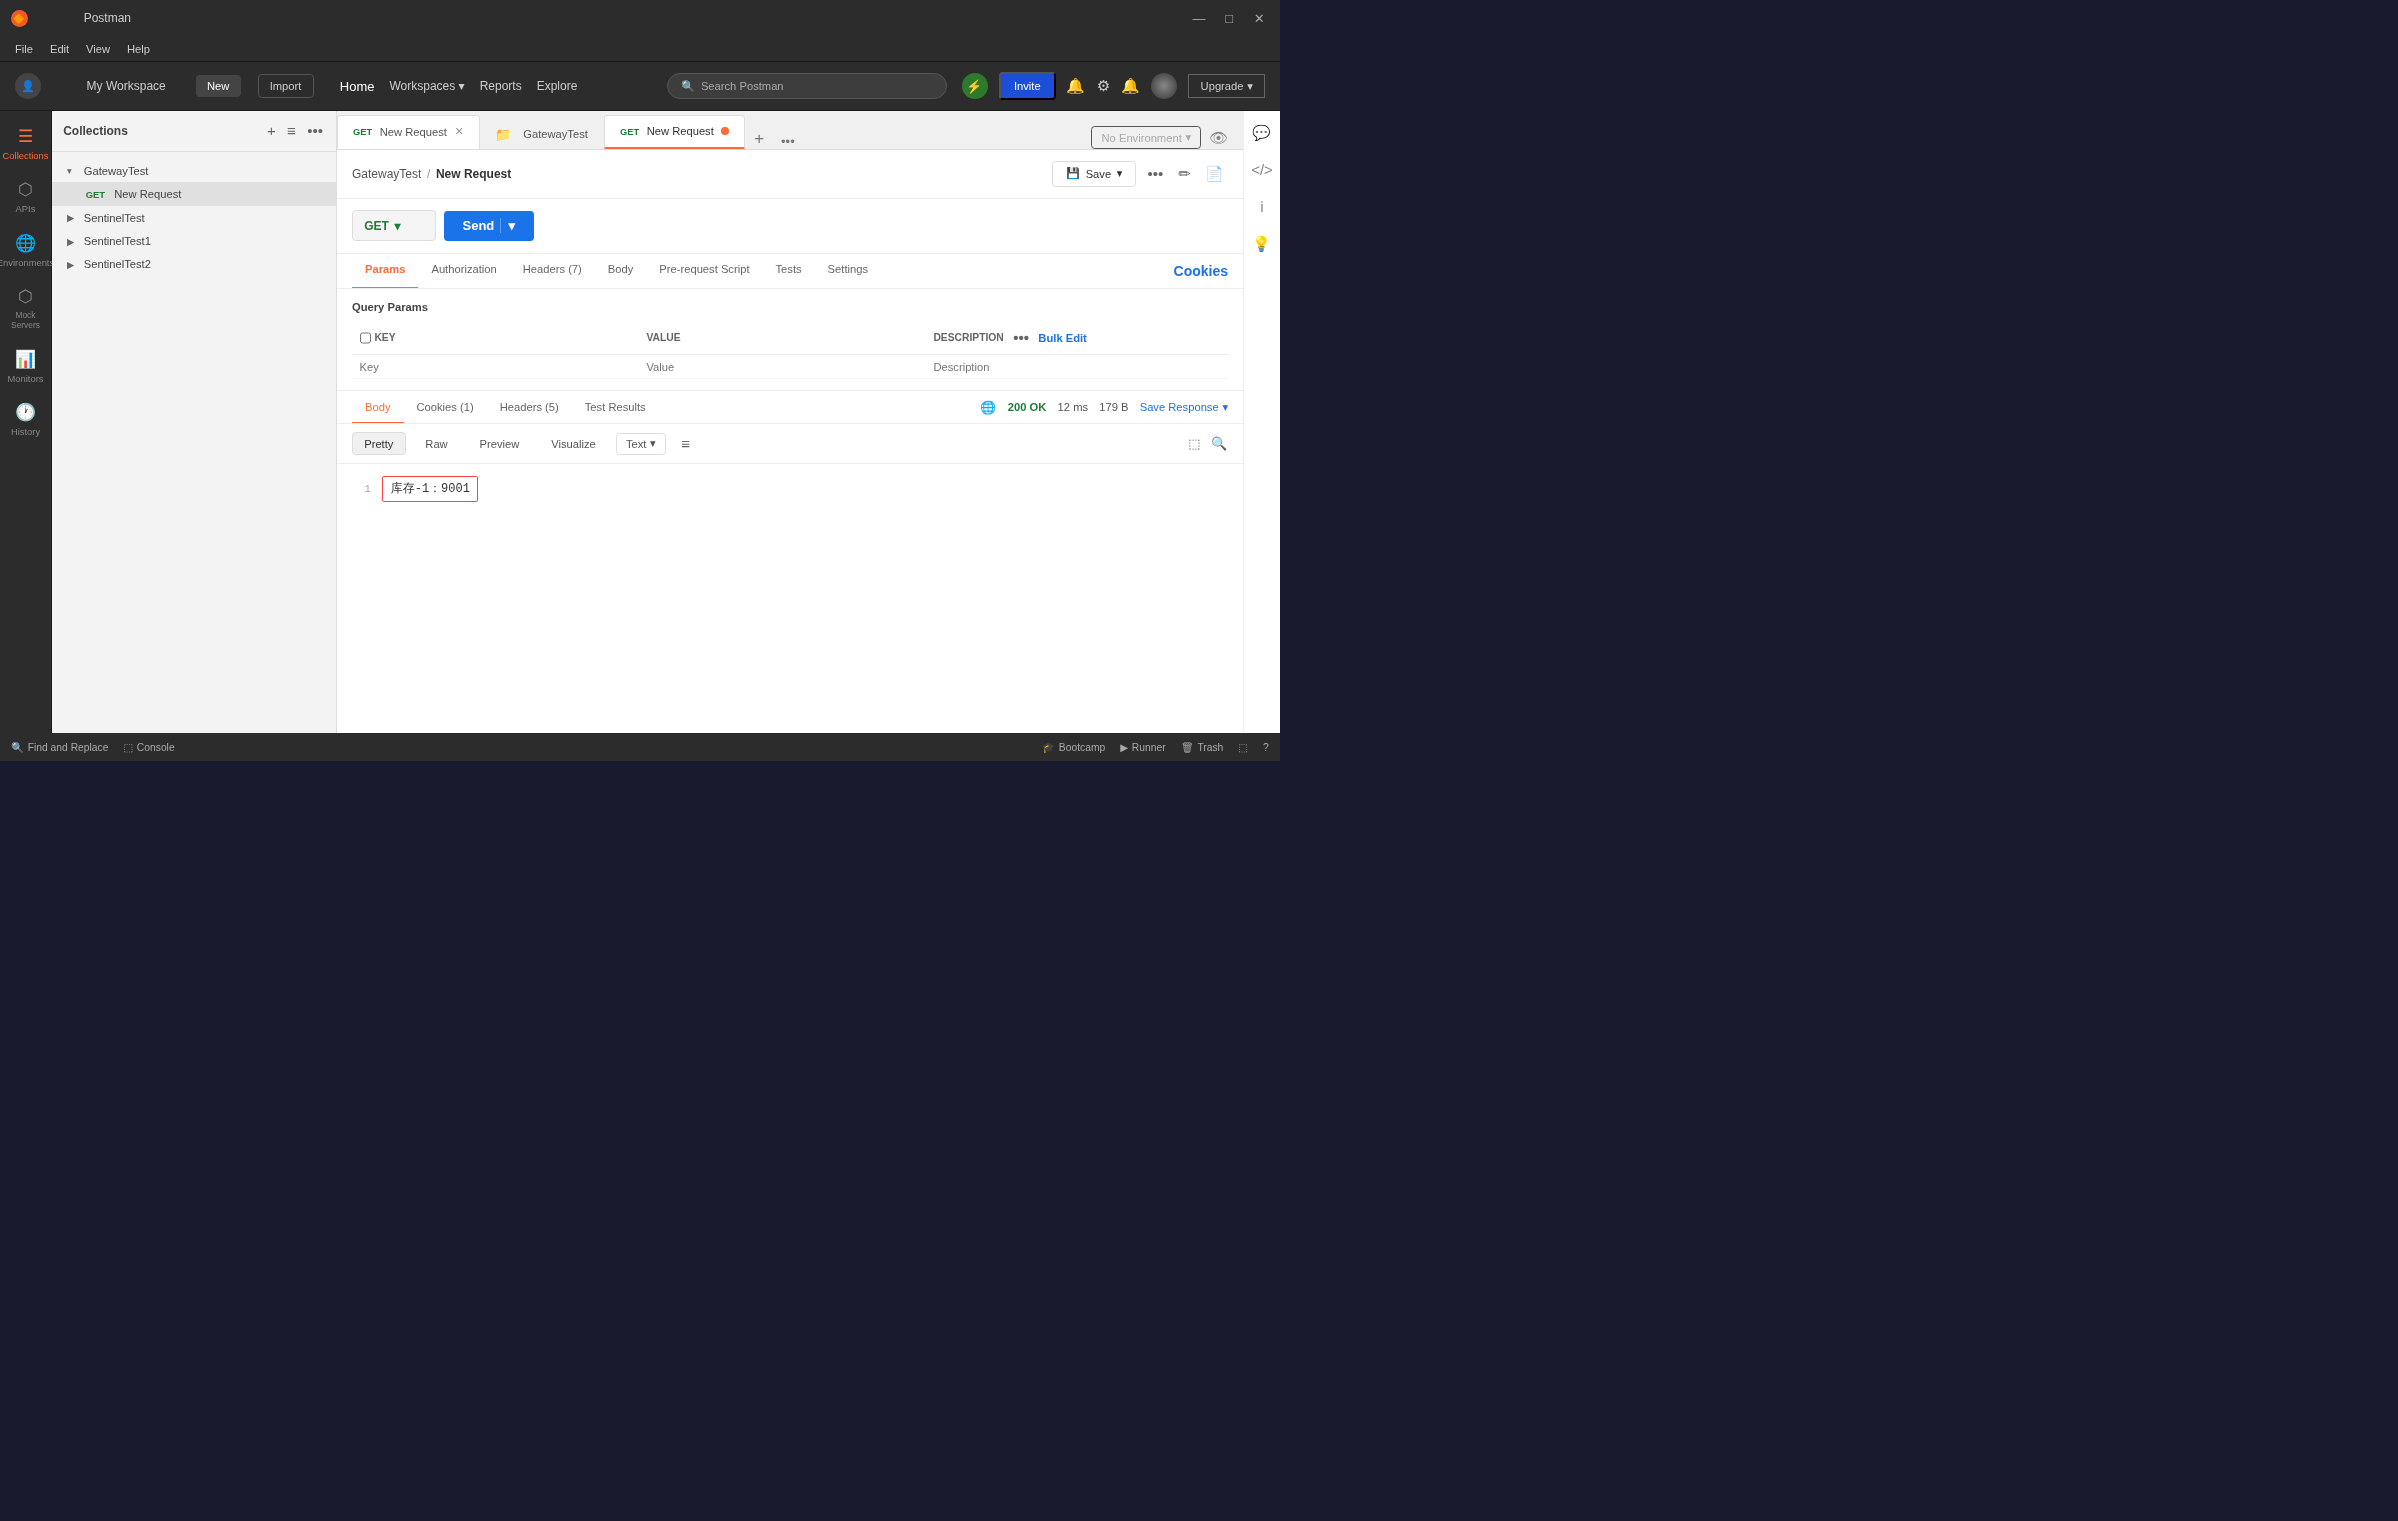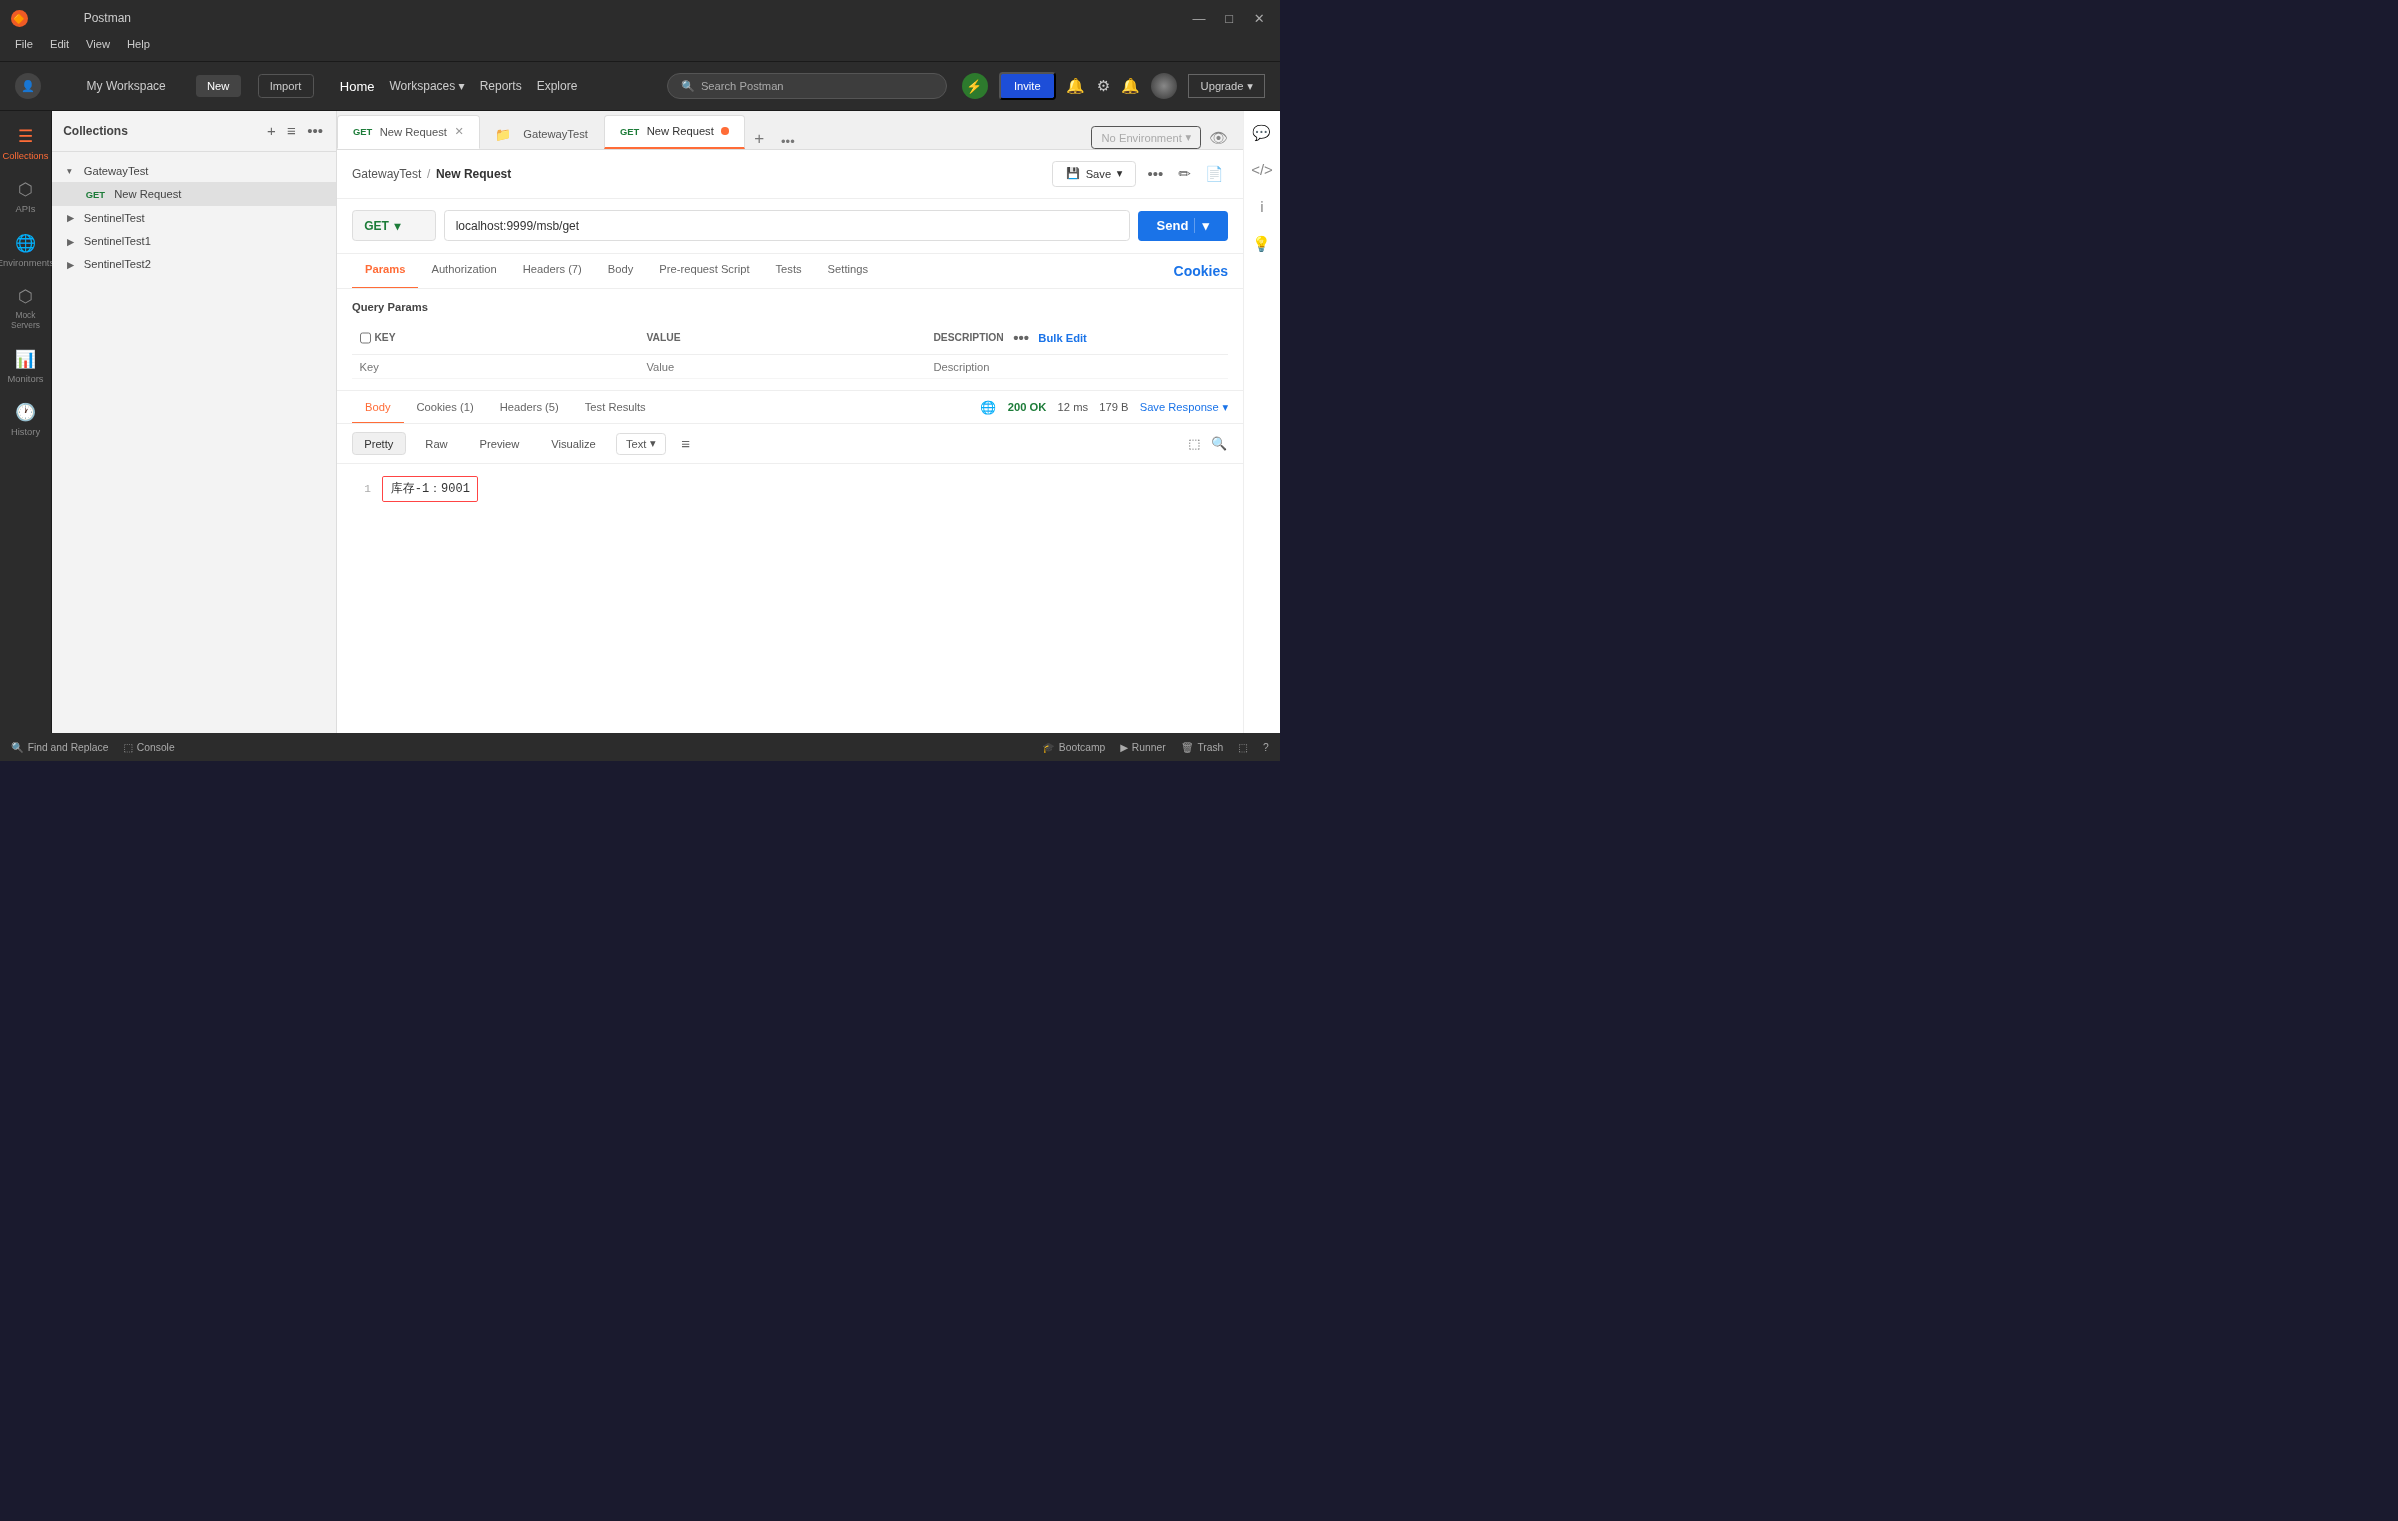--- a/index.html
+++ b/index.html
@@ -7,21 +7,21 @@
 
     
     .titlebar { height: 36px; background: #2c2c2c; display: flex; align-items: center; padding: 0 11.2px; justify-content: space-between; }
     .titlebar-left { display: flex; align-items: center; gap: 7.5px; }
     .titlebar-logo { width: 17px; height: 17px; background: #ef5b25; border-radius: 50%; display: flex; align-items: center; justify-content: center; color: white; font-size: 9.4px; }
     .titlebar-title { color: #ccc; font-size: 12px; padding-left: 48px; }
     .titlebar-right { display: flex; gap: 11.2px; }
     .titlebar-btn { color: #aaa; cursor: pointer; font-size: 13px; width: 19px; text-align: center; }
 
     
-    .menubar { height: 26px; background: #2c2c2c; display: flex; align-items: flex-start; padding: 0 7.5px; gap: 1.9px; border-bottom: 0.9px solid #1a1a1a; }
+    .menubar { height: 26px; background: #2c2c2c; display: flex; align-items: center; padding: 0 7.5px; gap: 1.9px; border-bottom: 0.9px solid #1a1a1a; }
     .menu-item { color: #ccc; padding: 1.9px 7.5px; font-size: 11.2px; cursor: pointer; border-radius: 2.8px; }
 
     
     .navbar { height: 49px; background: #2c2c2c; display: flex; align-items: center; padding: 0 15px; gap: 15px; border-bottom: 0.9px solid #1a1a1a; }
     .nav-search { flex: 1; max-width: 281px; margin-left: 75px; }
     .search-box { width: 100%; background: #3d3d3d; border: 0.9px solid #555; border-radius: 19px; padding: 5.6px 13px; color: #aaa; font-size: 11.2px; display: flex; align-items: center; gap: 5.6px; cursor: pointer; }
     .nav-actions { margin-left: auto; display: flex; align-items: center; gap: 11.2px; }
     .btn-invite { background: #1d4ed8; color: white; padding: 5.6px 13px; border-radius: 3.7px; font-size: 11.2px; cursor: pointer; display: flex; align-items: center; gap: 3.7px; }
     .nav-icon-btn { color: #ccc; font-size: 15px; cursor: pointer; position: relative; }
     .avatar { width: 26px; height: 26px; border-radius: 50%; background: #555; overflow: hidden; }
@@ -303,21 +303,20 @@
           <span class="icon-btn">✏</span>
           <span class="icon-btn">📄</span>
         </div>
       </div>
 
       <div class="url-bar">
         <div class="method-select">
           <span>GET</span>
           <span>▾</span>
         </div>
-        <input class="url-input" type="text" value="localhost:9999/msb/get" style="">
         <button class="btn-send">
           <span>Send</span>
           <span class="btn-send-arrow">▾</span>
         </button>
       </div>
 
       <div class="request-tabs">
         <div class="req-tab active">Params</div>
         <div class="req-tab">Authorization</div>
         <div class="req-tab">Headers (7)</div>

